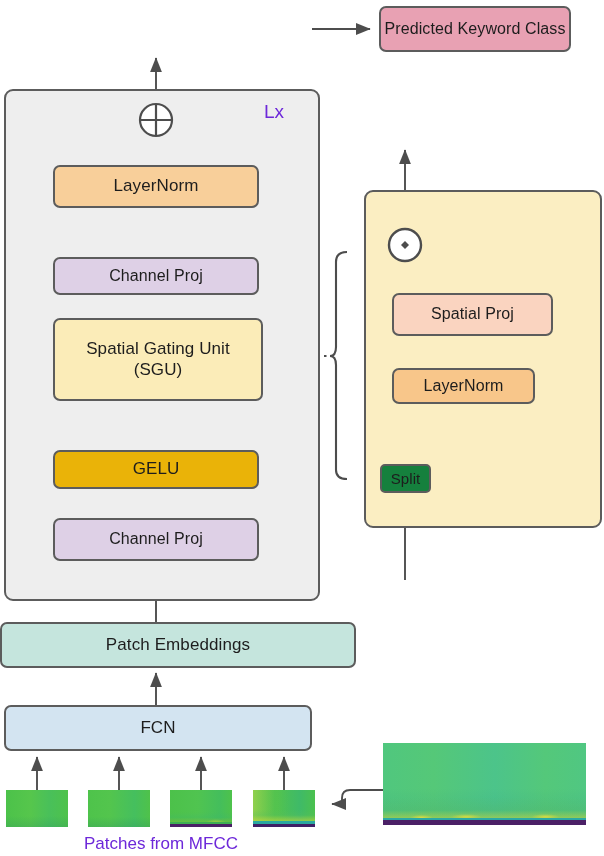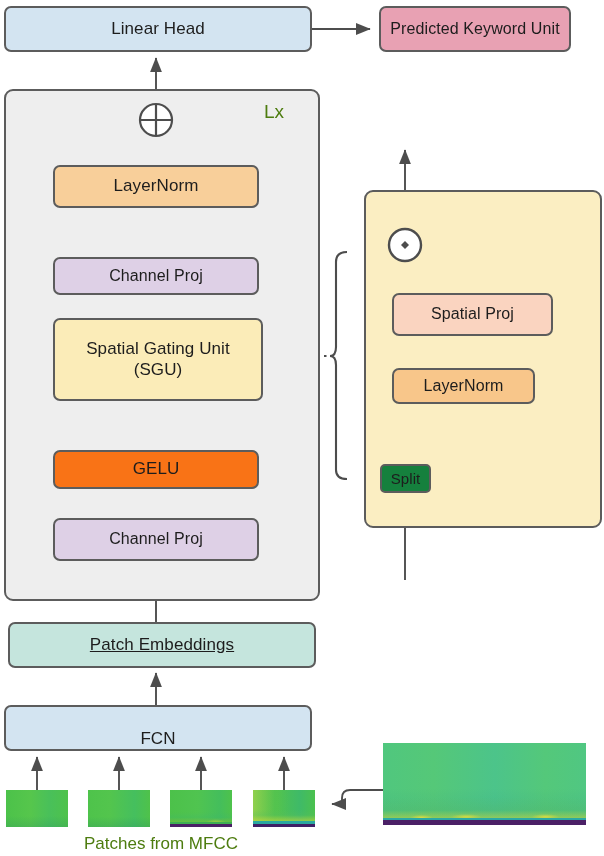--- a/index.html
+++ b/index.html
@@ -25,21 +25,21 @@
     display: flex;
     align-items: center;
     justify-content: center;
     text-align: center;
     color: #1d1d1d;
     line-height: 1.18;
     letter-spacing: 0.1px;
   }
   .lbl {
     position: absolute;
-    color: #4d7c0f;
+    color: #6d28d9;
     text-align: center;
     white-space: pre;
   }
   svg.wires {
     position: absolute;
     left: 0;
     top: 0;
     width: 604px;
     height: 856px;
     overflow: visible;
@@ -104,26 +104,23 @@
 
       <path d="M444,368 L444,336" marker-end="url(#ah)"></path>
 
       <path d="M432,478 L497,478 L497,403 L444,403"></path>
       <path d="M461,403 L444,403" marker-end="url(#ah)"></path>
 
       <path d="M405,580 L405,500" marker-end="url(#ah)"></path>
     </g>
   </svg>
 
-  <div class="box" style="left:4px; top:6px; width:308px; height:46px; background:#d3e4f1; font-size:17px;">
-    <span>Linear Head</span>
-  </div>
 
   <div class="box" style="left:379px; top:6px; width:192px; height:46px; background:#e8a1b3; font-size:16px; white-space:pre-line;">
-    <span>Predicted Keyword Unit</span>
+    <span>Predicted Keyword Class</span>
   </div>
 
   <div class="box" style="left:4px; top:89px; width:316px; height:512px; background:#eeeeee; border-radius:9px; display:block;"></div>
 
   <div class="lbl" style="left:264px; top:101px; width:44px; font-size:19px; text-align:left;">Lx</div>
 
   <svg class="wires">
     <circle cx="156" cy="120" r="16" fill="#ffffff" stroke="#4d4d4d" stroke-width="2.2"></circle>
     <path d="M140,120 L172,120 M156,104 L156,136" stroke="#4d4d4d" stroke-width="2.2"></path>
   </svg>
@@ -134,21 +131,21 @@
 
   <div class="box" style="left:53px; top:257px; width:206px; height:38px; background:#ded0e6; font-size:16px;">
     <span>Channel Proj</span>
   </div>
 
   <div class="box" style="left:53px; top:318px; width:210px; height:83px; background:#fbecb8; font-size:17px; white-space:pre-line;">
     <span>Spatial Gating Unit
 (SGU)</span>
   </div>
 
-  <div class="box" style="left:53px; top:450px; width:206px; height:39px; background:#f97316; font-size:17px;">
+  <div class="box" style="left:53px; top:450px; width:206px; height:39px; background:#eab308; font-size:17px;">
     <span>GELU</span>
   </div>
 
   <div class="box" style="left:53px; top:518px; width:206px; height:43px; background:#ded0e6; font-size:16px;">
     <span>Channel Proj</span>
   </div>
 
   <div class="box" style="left:364px; top:190px; width:238px; height:338px; background:#fbeec2; border-radius:9px; display:block;"></div>
 
   <svg class="wires">
@@ -161,25 +158,25 @@
   </div>
 
   <div class="box" style="left:392px; top:368px; width:143px; height:36px; background:#f8c68a; font-size:16px;">
     <span>LayerNorm</span>
   </div>
 
   <div class="box" style="left:380px; top:464px; width:51px; height:29px; background:#15803d; font-size:15px; border-radius:5px;">
     <span>Split</span>
   </div>
 
-  <div class="box" style="left:8px; top:622px; width:308px; height:46px; background:#c5e5dd; font-size:17px;text-decoration:underline;">
+  <div class="box" style="left:0; top:622px; width:356px; height:46px; background:#c5e5dd; font-size:17px;">
     <span>Patch Embeddings</span>
   </div>
 
-  <div class="box" style="left:4px; top:705px; width:308px; height:46px; background:#d3e4f1; font-size:17px;align-items:flex-end;">
+  <div class="box" style="left:4px; top:705px; width:308px; height:46px; background:#d3e4f1; font-size:17px;">
     <span>FCN</span>
   </div>
 
   <div class="patch" style="left:6px; top:790px; width:62px; height:37px;
               background:
                 linear-gradient(0deg, rgba(26,120,110,0.18) 0%, rgba(26,120,110,0) 30%),
                 linear-gradient(90deg, #4cc24a 0%, #56c64c 40%, #49c05a 70%, #4ec24b 100%);"></div>
 
   <div class="patch" style="left:88px; top:790px; width:62px; height:37px;
               background:

